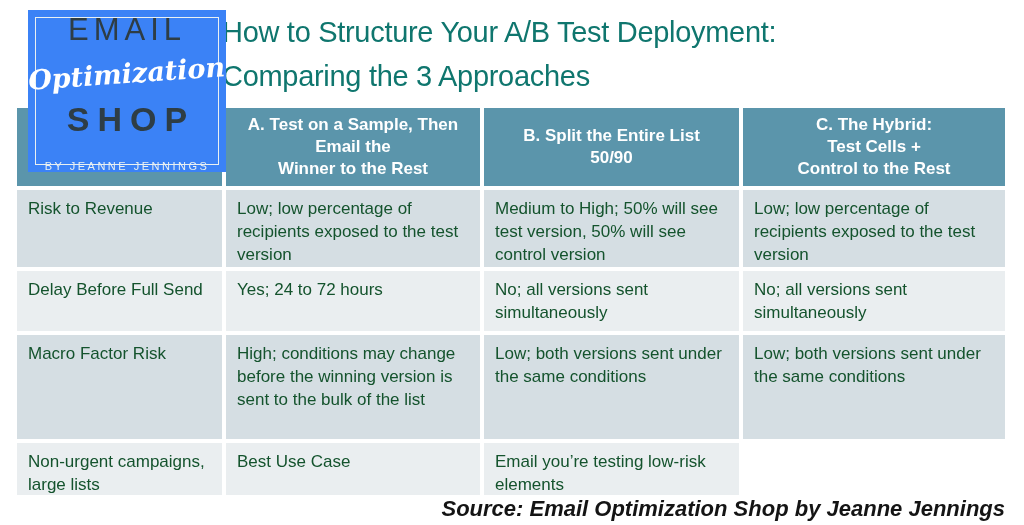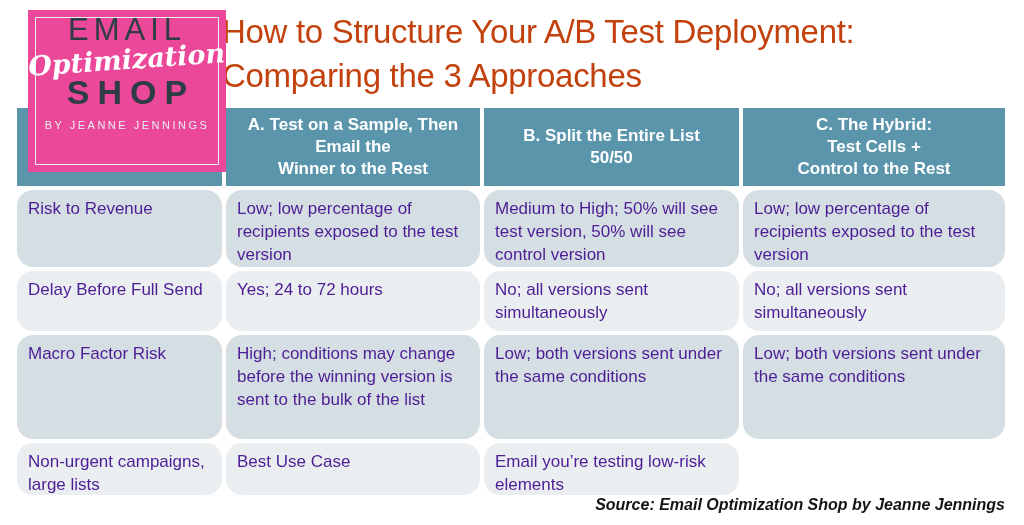--- a/index.html
+++ b/index.html
@@ -9,38 +9,38 @@
     width: 1024px; height: 525px;
     background: #ffffff;
     font-family: "Liberation Sans", sans-serif;
     overflow: hidden;
   }
 
   
   .title {
     position: absolute;
     left: 222px; top: 10px;
-    font-size: 33px;
+    font-size: 29px;
     line-height: 44px;
     font-weight: 500;
     letter-spacing: -0.3px;
-    color: #c2410c;
+    color: #0f766e;
   }
 
   
   .logo {
     position: absolute;
     left: 28px; top: 10px;
     width: 198px; height: 162px;
-    background: #ec4899;
+    background: #3b82f6;
     z-index: 5;
     display: flex;
     flex-direction: column;
     align-items: center;
-    justify-content: flex-start;
+    justify-content: space-between;
   }
   .logo-border {
     position: absolute;
     left: 7px; top: 7px; right: 7px; bottom: 7px;
     border: 1.5px solid #e9f0f2;
     pointer-events: none;
   }
   .logo-email {
     font-size: 31px;
     letter-spacing: 5px;
@@ -91,32 +91,31 @@
     display: flex;
     flex-direction: column;
     align-items: center;
     justify-content: center;
     text-align: center;
     padding: 4px 6px;
   }
   .body-cell {
     font-size: 17px;
     line-height: 23px;
-    color: #4c1d95;
+    color: #14532d;
     padding: 7px 12px 0 11px;
-    border-radius: 16px;
   }
   .row-dark  { background: #d5dee3; }
   .row-light { background: #eaeef0; }
 
   
   .source {
     position: absolute;
     right: 19px; top: 496px;
-    font-size: 16px;
+    font-size: 22px;
     font-style: italic;
     font-weight: 600;
     color: #141414;
   }
 </style>
 </head>
 <body>
 
 <div class="title">
   <div>How to Structure Your A/B Test Deployment:</div>
@@ -134,21 +133,21 @@
 <div class="ab-table">
 
   <div class="cell head"></div>
   <div class="cell head">
     <span>A. Test on a Sample, Then</span>
     <span>Email the</span>
     <span>Winner to the Rest</span>
   </div>
   <div class="cell head">
     <span>B. Split the Entire List</span>
-    <span>50/50</span>
+    <span>50/90</span>
   </div>
   <div class="cell head">
     <span>C. The Hybrid:</span>
     <span>Test Cells +</span>
     <span>Control to the Rest</span>
   </div>
 
   <div class="cell body-cell row-dark">Risk to Revenue</div>
   <div class="cell body-cell row-dark">Low; low percentage of recipients exposed to the test version</div>
   <div class="cell body-cell row-dark">Medium to High; 50% will see test version, 50% will see control version</div>

